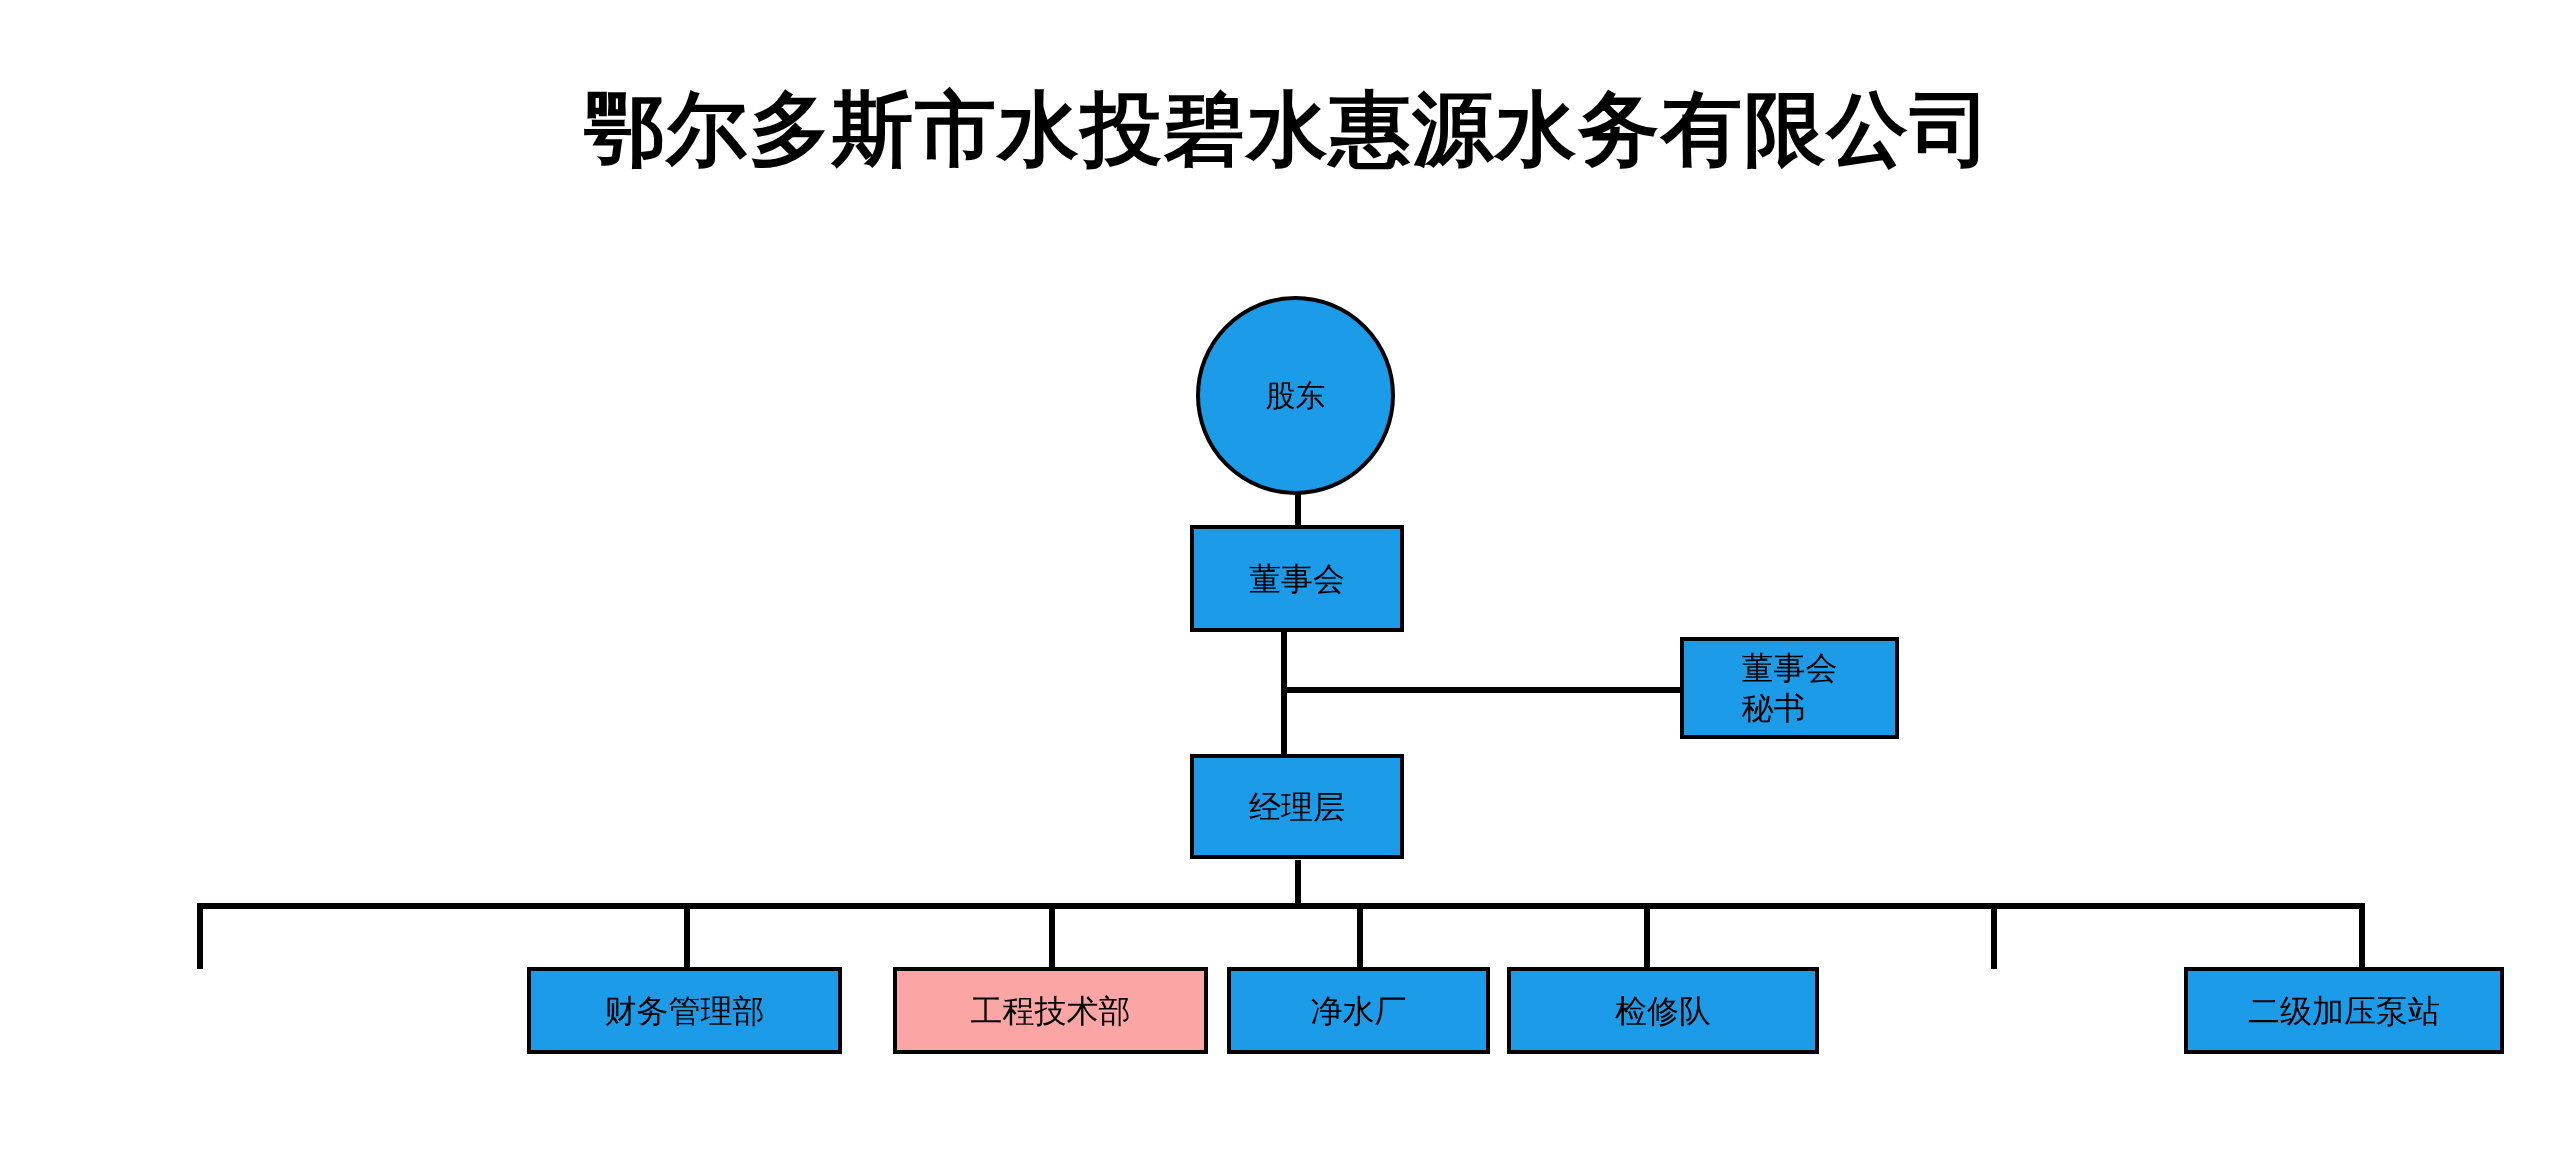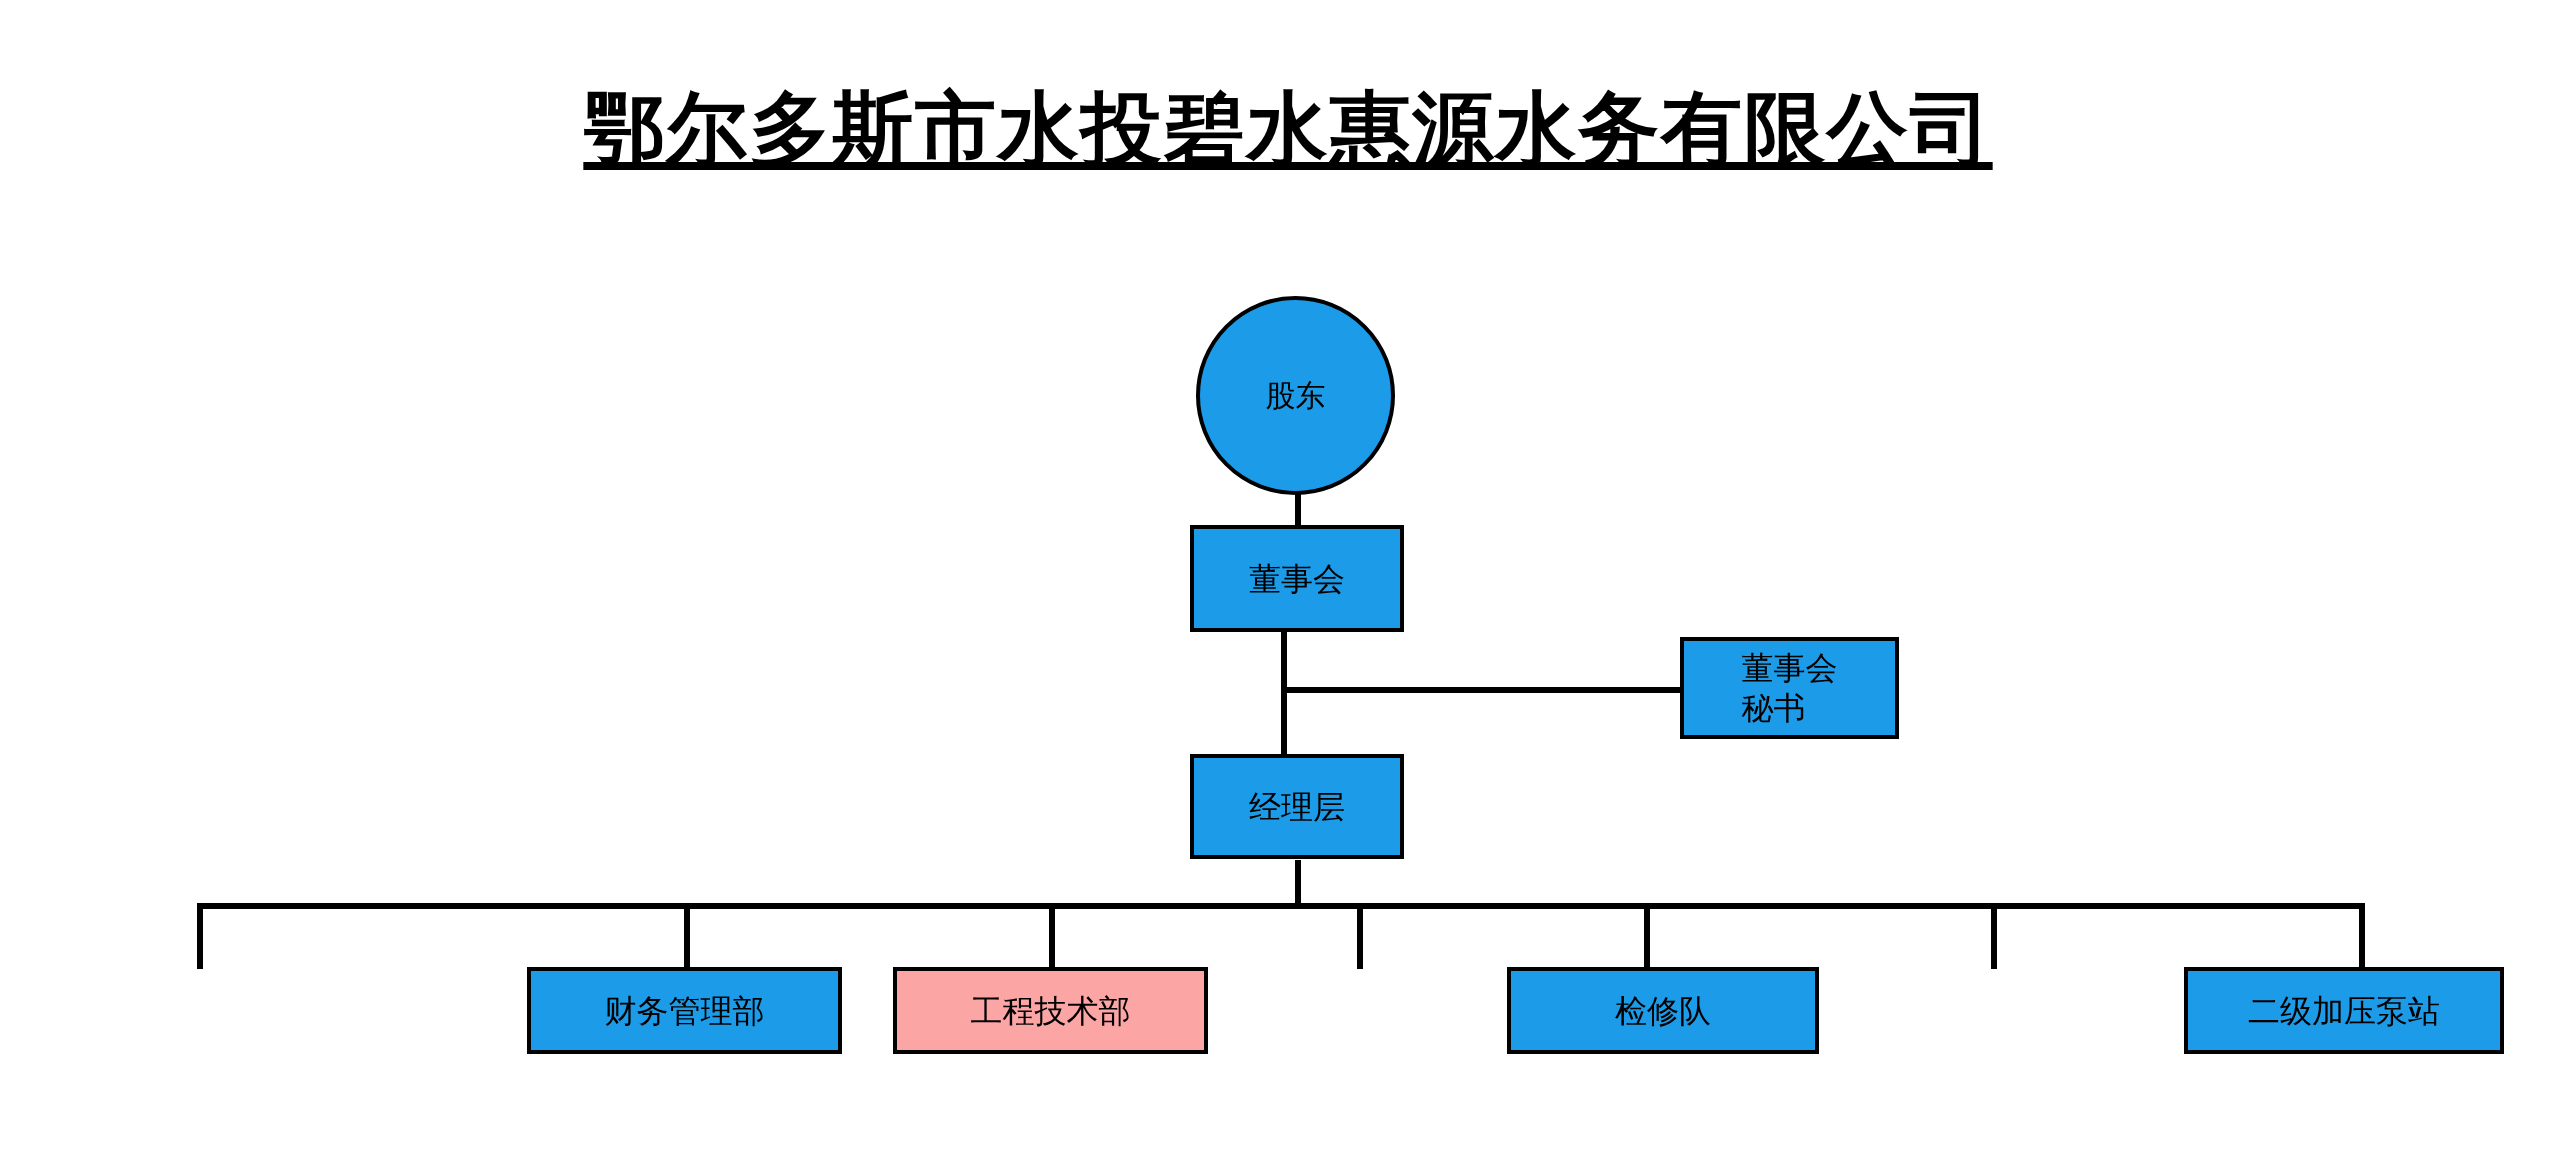--- a/index.html
+++ b/index.html
@@ -23,21 +23,20 @@
     left: 0;
     top: 83px;
     width: 2576px;
     text-align: center;
     font-size: 81px;
     font-weight: bold;
     line-height: 1.15;
     color: #000000;
     letter-spacing: 1.9px;
     font-family: "DejaVu Sans", "Liberation Sans", sans-serif;
-    text-decoration: underline;
   }
   
   .node {
     position: absolute;
     background: #1c9be8;
     border: 4.7px solid #000000;
     box-sizing: border-box;
     display: flex;
     align-items: center;
     justify-content: center;
@@ -98,20 +97,21 @@
   <div class="node" style="left: 1680px; top: 637px; width: 219px; height: 102px; background: rgb(28, 155, 232); border-color: rgb(0, 0, 0); color: rgb(0, 0, 0);">董事会
 秘书</div>
 
   <div class="node" style="left: 1190px; top: 754px; width: 214px; height: 105px; background: rgb(28, 155, 232); border-color: rgb(0, 0, 0); color: rgb(0, 0, 0);">经理层</div>
 
 
   <div class="node" style="left: 527px; top: 967px; width: 315px; height: 87px; background: rgb(28, 155, 232); border-color: rgb(0, 0, 0); color: rgb(0, 0, 0);">财务管理部</div>
 
   <div class="node" style="left: 893px; top: 967px; width: 315px; height: 87px; background: #fca5a5; border-color: rgb(0, 0, 0); color: rgb(0, 0, 0);">工程技术部</div>
 
+  <div class="node" style="left: 1227px; top: 967px; width: 263px; height: 87px; background: rgb(28, 155, 232); border-color: rgb(0, 0, 0); color: rgb(0, 0, 0);">净水厂</div>
 
   <div class="node" style="left: 1507px; top: 967px; width: 312px; height: 87px; background: rgb(28, 155, 232); border-color: rgb(0, 0, 0); color: #000000;">检修队</div>
 
 
   <div class="node" style="left: 2184px; top: 967px; width: 320px; height: 87px; background: rgb(28, 155, 232); border-color: rgb(0, 0, 0); color: rgb(0, 0, 0);">二级加压泵站</div>
 
 </div>
 
 
 </body></html>

